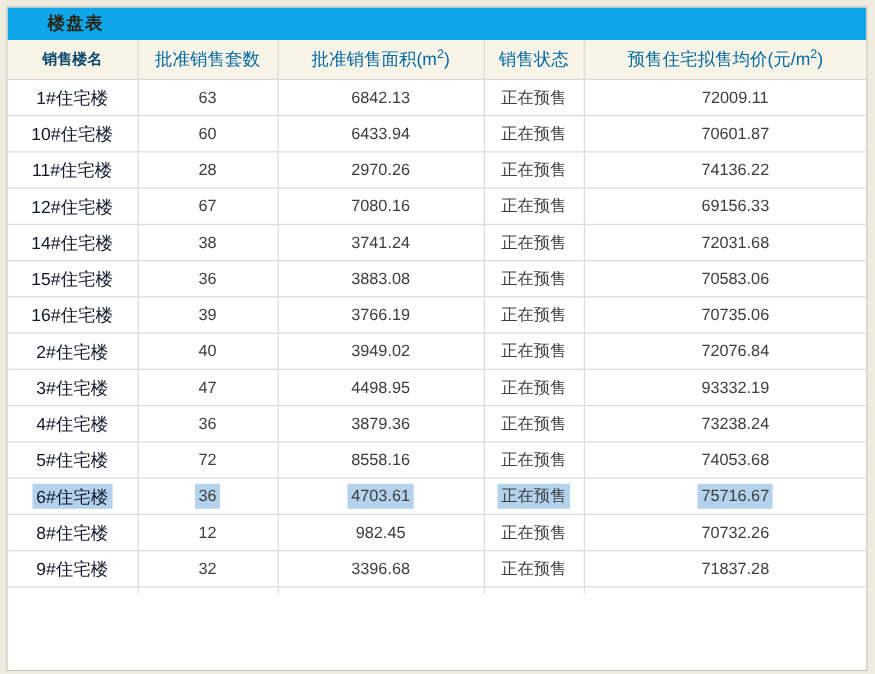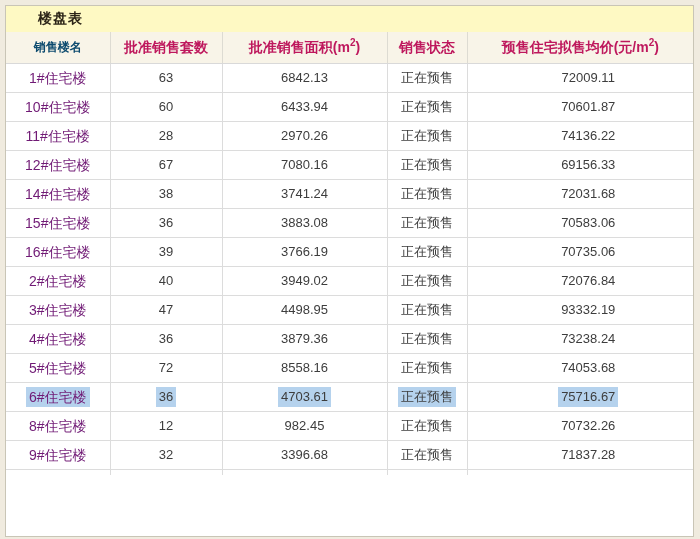--- a/index.html
+++ b/index.html
@@ -17,21 +17,21 @@
     top: 5px;
     width: 689px;
     height: 532px;
     box-sizing: border-box;
     border: 1px solid #c9c5b6;
     background: #ffffff;
     overflow: hidden;
   }
   .title-bar {
     height: 26px;
-    background: #fef9c3;
+    background: #0ea5e9;
     display: flex;
     align-items: center;
   }
   .title-bar .title {
     margin-left: 32px;
     font-size: 14px;
     font-weight: bold;
     color: #2b2417;
     letter-spacing: 1px;
   }
@@ -41,23 +41,23 @@
     table-layout: fixed;
   }
   col.c1 { width: 104px; }
   col.c2 { width: 112px; }
   col.c3 { width: 165px; }
   col.c4 { width: 80px;  }
   col.c5 { width: auto;  }
   thead th {
     height: 31px;
     background: #f8f4e8;
-    font-weight: bold;
+    font-weight: normal;
     font-size: 14px;
-    color: #be185d;
+    color: #0369a1;
     text-align: center;
     border-right: 1px solid #dddbd2;
     border-bottom: 1px solid #d9d9d9;
     padding: 0;
     vertical-align: middle;
   }
   thead th:last-child { border-right: none; }
   thead th.first {
     font-size: 12px;
     font-weight: bold;
@@ -74,21 +74,21 @@
     color: #3d3d3d;
     text-align: center;
     border-right: 1px solid #dcdcdc;
     border-bottom: 1px solid #dcdcdc;
     padding: 0;
     vertical-align: middle;
     white-space: nowrap;
     overflow: hidden;
   }
   tbody td:last-child { border-right: none; padding-left: 16px; }
-  tbody td.name { font-size: 14px; color: #701a75; text-decoration: underline; }
+  tbody td.name { font-size: 14px; color: #0f172a; text-decoration: underline; }
   tbody .cv {
     display: inline-block;
     padding: 2px 3px;
     line-height: 1.2;
   }
   tbody tr.selected .cv {
     background: #b5d2ed;
   }
   tbody tr.partial td {
     height: 5px;

